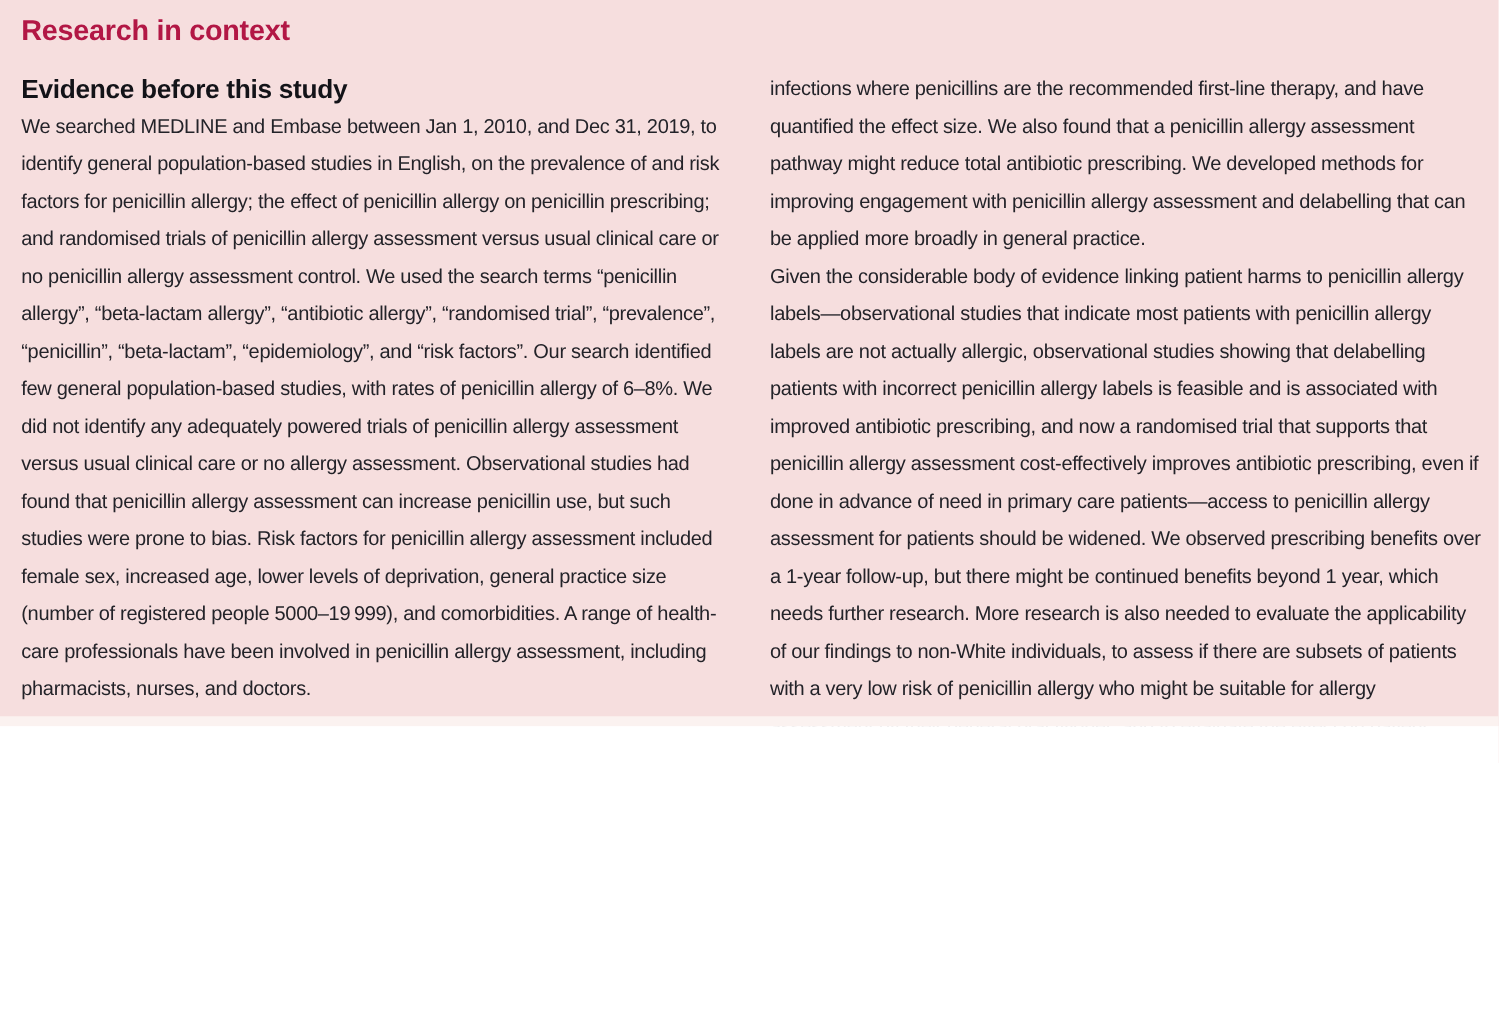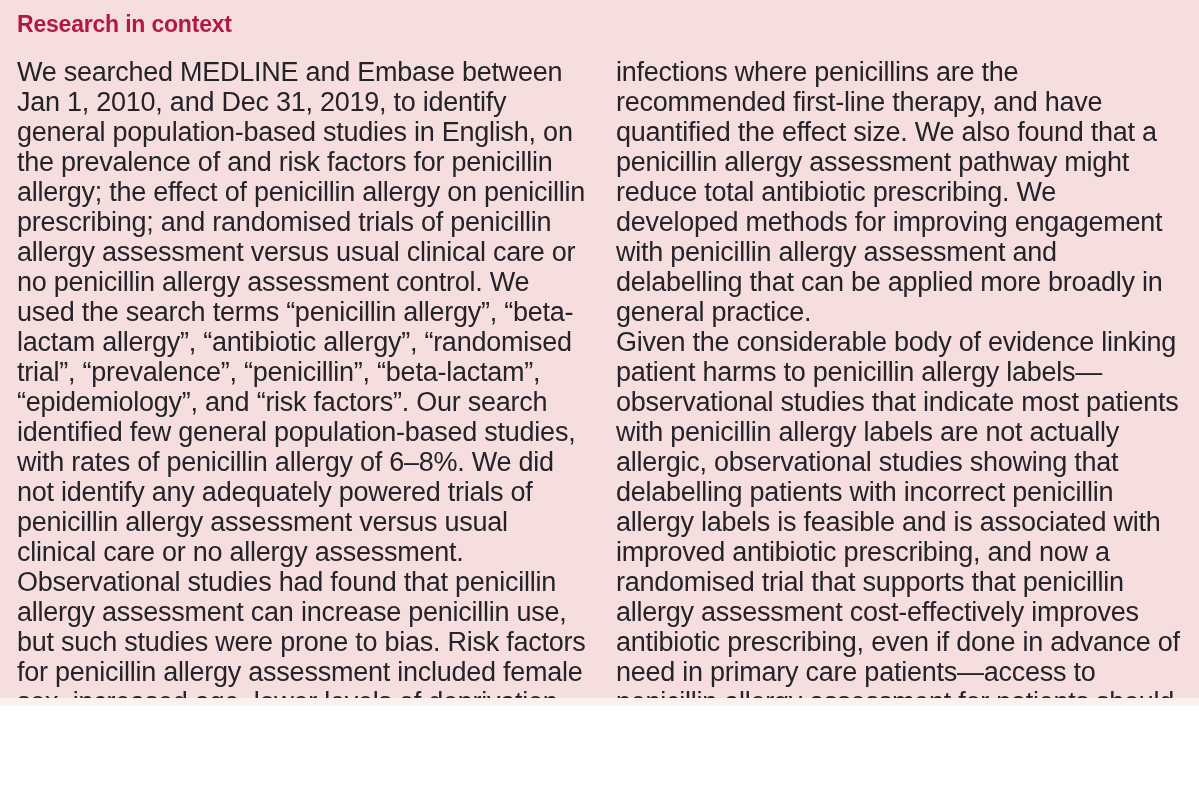--- a/index.html
+++ b/index.html
@@ -4,21 +4,21 @@
 <style>
   html, body {
     margin: 0;
     padding: 0;
     background: #ffffff;
     font-family: "Liberation Sans", sans-serif;
   }
   .panel {
     position: relative;
     width: 1199px;
-    height: 706px;
+    height: 581px;
     box-sizing: border-box;
     background: var(--panel-bg, #f6dede);
     padding: 10px 14px 0 17px;
     overflow: hidden;
   }
   .panel-title {
     margin: 0;
     font-size: 23px;
     font-weight: bold;
     line-height: 28px;
@@ -41,21 +41,21 @@
     line-height: 30px;
     letter-spacing: -0.25px;
     color: var(--heading-color, #131318);
   }
   .column > .section-heading:first-child,
   .column > .body-paragraph:first-child {
     margin-top: 0;
   }
   .body-paragraph {
     margin: 0;
-    font-size: 27px;
+    font-size: 16px;
     line-height: 30px;
     letter-spacing: -0.25px;
     color: var(--body-color, #232329);
     text-align: left;
   }
   .page-edge {
     position: absolute;
     left: 0;
     bottom: 0;
     width: 100%;
@@ -63,20 +63,21 @@
     background: var(--edge-color, #fbf2f0);
   }
 </style>
 </head>
 <body>
 
 <div class="panel">
   <h2 class="panel-title">Research in context</h2>
   <div class="columns">
     <div class="column">
+        <h3 class="section-heading">Evidence before this study</h3>
         <p class="body-paragraph">We searched MEDLINE and Embase between Jan 1, 2010, and Dec 31, 2019, to identify general population-based studies in English, on the prevalence of and risk factors for penicillin allergy; the effect of penicillin allergy on penicillin prescribing; and randomised trials of penicillin allergy assessment versus usual clinical care or no penicillin allergy assessment control. We used the search terms “penicillin allergy”, “beta-lactam allergy”, “antibiotic allergy”, “randomised trial”, “prevalence”, “penicillin”, “beta-lactam”, “epidemiology”, and “risk factors”. Our search identified few general population-based studies, with rates of penicillin allergy of 6–8%. We did not identify any adequately powered trials of penicillin allergy assessment versus usual clinical care or no allergy assessment. Observational studies had found that penicillin allergy assessment can increase penicillin use, but such studies were prone to bias. Risk factors for penicillin allergy assessment included female sex, increased age, lower levels of deprivation, general practice size (number of registered people 5000–19 999), and comorbidities. A range of health-care professionals have been involved in penicillin allergy assessment, including pharmacists, nurses, and doctors.</p>
         <h3 class="section-heading">Added study of this study</h3>
         <p class="body-paragraph">Our findings support those of observational studies showing that a penicillin allergy assessment can increase penicillin use for</p>
       </div>
     <div class="column">
         <p class="body-paragraph">infections where penicillins are the recommended first-line therapy, and have quantified the effect size. We also found that a penicillin allergy assessment pathway might reduce total antibiotic prescribing. We developed methods for improving engagement with penicillin allergy assessment and delabelling that can be applied more broadly in general practice.</p>
         <p class="body-paragraph">Given the considerable body of evidence linking patient harms to penicillin allergy labels—observational studies that indicate most patients with penicillin allergy labels are not actually allergic, observational studies showing that delabelling patients with incorrect penicillin allergy labels is feasible and is associated with improved antibiotic prescribing, and now a randomised trial that supports that penicillin allergy assessment cost-effectively improves antibiotic prescribing, even if done in advance of need in primary care patients—access to penicillin allergy assessment for patients should be widened. We observed prescribing benefits over a 1-year follow-up, but there might be continued benefits beyond 1 year, which needs further research. More research is also needed to evaluate the applicability of our findings to non-White individuals, to assess if there are subsets of patients with a very low risk of penicillin allergy who might be suitable for allergy assessment by their general practitioner, and to evaluate the effect on patient health outcomes.</p>
       </div>
   </div>
   <div class="page-edge"></div>

